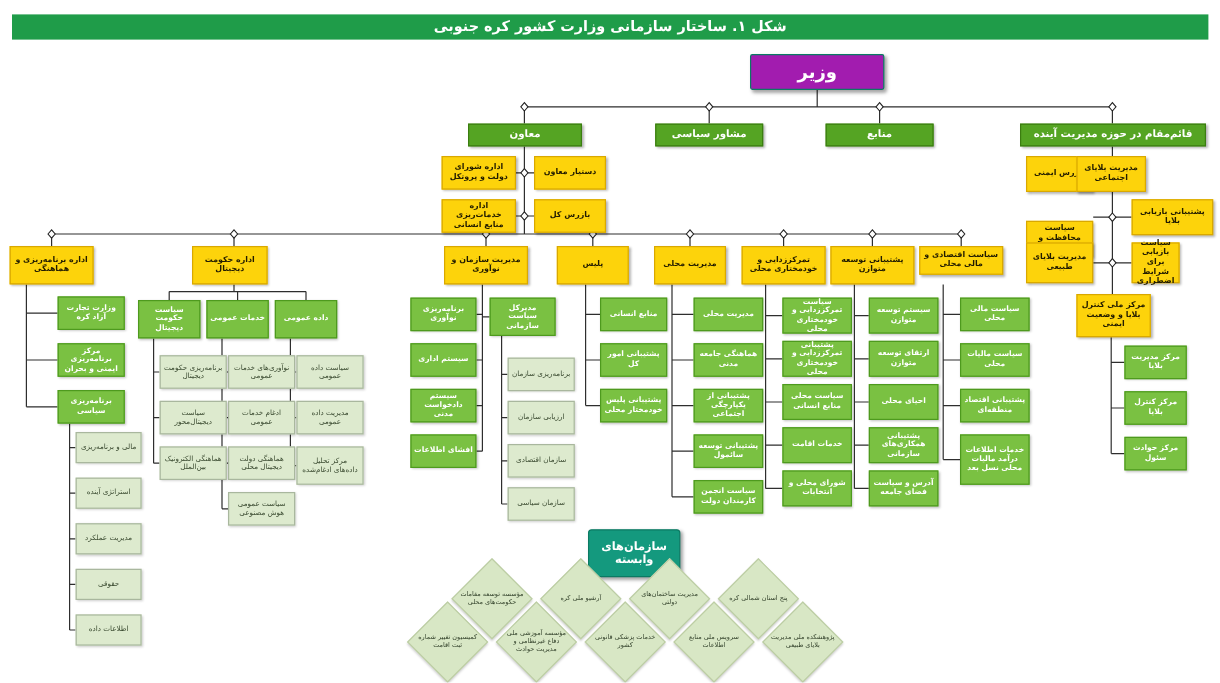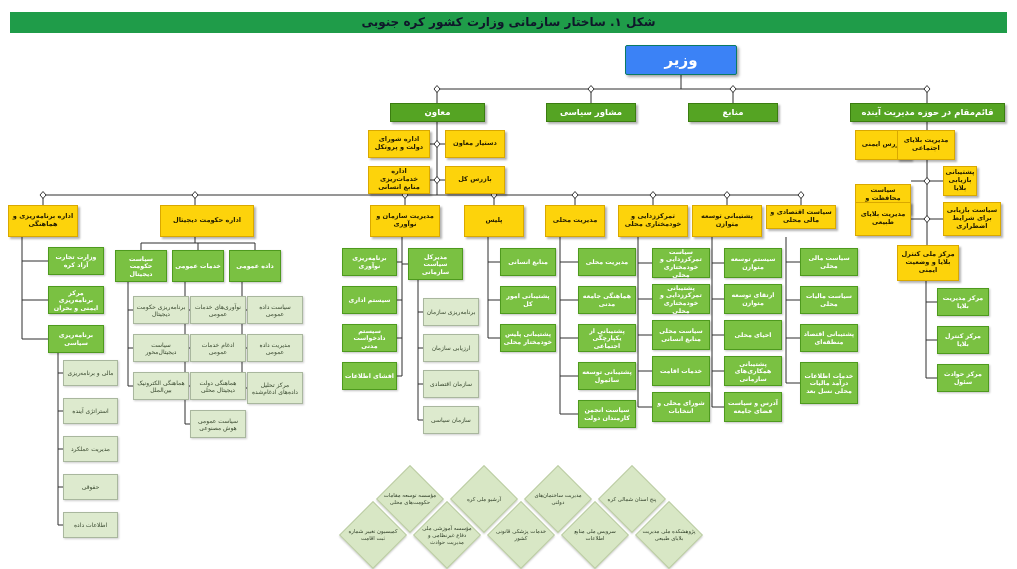--- a/index.html
+++ b/index.html
@@ -1,22 +1,22 @@
 <!DOCTYPE html>
 <html lang="fa"><head>
 <meta charset="utf-8">
 <style>
   html,body{margin:0;padding:0;background:#fff}
   .stage{position:relative;width:1017px;height:569px;background:#ffffff;overflow:hidden;
          font-family:"DejaVu Sans",sans-serif;direction:rtl}
   svg.wires{position:absolute;left:0;top:0;z-index:0}
   .bx{position:absolute;z-index:1;box-sizing:border-box;display:flex;align-items:center;justify-content:center;
       text-align:center;line-height:1.2;padding:1px 2px;border:1px solid transparent}
-  .ttl{background:#1F9C49;color:#0f172a;font-weight:bold;font-size:12px;border:none}
-  .min{background:#3b82f6;border-color:#0B7A63;color:#fff;font-weight:bold;font-size:15px;
+  .ttl{background:#1F9C49;color:#ffffff;font-weight:bold;font-size:12px;border:none}
+  .min{background:#a21caf;border-color:#0B7A63;color:#fff;font-weight:bold;font-size:15px;
        box-shadow:2px 2px 3px rgba(0,0,0,.35);border-radius:2px}
   .l2{background:#55A423;border-color:#3B7D10;color:#fff;font-weight:bold;font-size:8.5px;
       box-shadow:1.5px 1.5px 2px rgba(0,0,0,.3)}
   .y{background:#FDD30B;border-color:#D9A800;color:#221c00;font-weight:bold;font-size:6.6px;
      box-shadow:1.5px 1.5px 2px rgba(0,0,0,.3)}
   .g{background:#7AC142;border-color:#4E9A1E;color:#fff;font-weight:bold;font-size:6.3px;
      box-shadow:1px 1px 2px rgba(0,0,0,.25)}
   .lg{background:#DDEACE;border-color:#A9B79E;color:#3A4A30;font-size:6px;
       box-shadow:1px 1px 2px rgba(0,0,0,.2)}
   .teal{background:#14997E;border-color:#0B7A63;color:#fff;font-weight:bold;font-size:9.5px;
@@ -73,21 +73,21 @@
   <div class="bx l2" style="left:546px;top:103px;width:90px;height:19px">مشاور سیاسی</div>
   <div class="bx l2" style="left:688px;top:103px;width:90px;height:19px">منابع</div>
   <div class="bx l2" style="left:850px;top:103px;width:155px;height:19px">قائم‌مقام در حوزه مدیریت آینده</div>
 
   <div class="bx y" style="left:368px;top:130px;width:62px;height:28px">اداره شورای دولت و پروتکل</div>
   <div class="bx y" style="left:368px;top:166px;width:62px;height:28px">اداره خدمات‌ریزی منابع انسانی</div>
   <div class="bx y" style="left:445px;top:130px;width:60px;height:28px">دستیار معاون</div>
   <div class="bx y" style="left:445px;top:166px;width:60px;height:28px">بازرس کل</div>
 
   <div class="bx y" style="left:8px;top:205px;width:70px;height:32px">اداره برنامه‌ریزی و هماهنگی</div>
-  <div class="bx y" style="left:160px;top:205px;width:94px;height:32px">اداره حکومت دیجیتال</div>
+  <div class="bx y" style="left:160px;top:205px;width:63px;height:32px">اداره حکومت دیجیتال</div>
   <div class="bx y" style="left:370px;top:205px;width:70px;height:32px">مدیریت سازمان و نوآوری</div>
   <div class="bx y" style="left:464px;top:205px;width:60px;height:32px">پلیس</div>
   <div class="bx y" style="left:545px;top:205px;width:60px;height:32px">مدیریت محلی</div>
   <div class="bx y" style="left:618px;top:205px;width:70px;height:32px">تمرکززدایی و خودمختاری محلی</div>
   <div class="bx y" style="left:692px;top:205px;width:70px;height:32px">پشتیبانی توسعه متوازن</div>
   <div class="bx y" style="left:766px;top:205px;width:70px;height:24px">سیاست اقتصادی و مالی محلی</div>
 
   <div class="bx g" style="left:48px;top:247px;width:56px;height:28px">وزارت تجارت آزاد کره</div>
   <div class="bx g" style="left:48px;top:286px;width:56px;height:28px">مرکز برنامه‌ریزی ایمنی و بحران</div>
   <div class="bx g" style="left:48px;top:325px;width:56px;height:28px">برنامه‌ریزی سیاسی</div>
@@ -145,27 +145,28 @@
 
   <div class="bx g" style="left:800px;top:248px;width:58px;height:28px">سیاست مالی محلی</div>
   <div class="bx g" style="left:800px;top:286px;width:58px;height:28px">سیاست مالیات محلی</div>
   <div class="bx g" style="left:800px;top:324px;width:58px;height:28px">پشتیبانی اقتصاد منطقه‌ای</div>
   <div class="bx g" style="left:800px;top:362px;width:58px;height:42px">خدمات اطلاعات درآمد مالیات محلی نسل بعد</div>
 
   <div class="bx y" style="left:855px;top:130px;width:56px;height:30px">بازرس ایمنی</div>
   <div class="bx y" style="left:855px;top:184px;width:56px;height:30px">سیاست محافظت و ایمنی</div>
   <div class="bx y" style="left:855px;top:202px;width:56px;height:34px">مدیریت بلایای طبیعی</div>
   <div class="bx y" style="left:897px;top:130px;width:58px;height:30px">مدیریت بلایای اجتماعی</div>
-  <div class="bx y" style="left:943px;top:166px;width:34px;height:30px">پشتیبانی بازیابی بلایا</div>
-  <div class="bx y" style="left:943px;top:202px;width:58px;height:34px">سیاست بازیابی برای شرایط اضطراری</div>
+  <div class="bx y" style="left:943px;top:166px;width:68px;height:30px">پشتیبانی بازیابی بلایا</div>
+  <div class="bx y" style="left:943px;top:202px;width:40px;height:34px">سیاست بازیابی برای شرایط اضطراری</div>
   <div class="bx y" style="left:897px;top:245px;width:62px;height:36px">مرکز ملی کنترل بلایا و وضعیت ایمنی</div>
   <div class="bx g" style="left:937px;top:288px;width:52px;height:28px">مرکز مدیریت بلایا</div>
   <div class="bx g" style="left:937px;top:326px;width:52px;height:28px">مرکز کنترل بلایا</div>
   <div class="bx g" style="left:937px;top:364px;width:52px;height:28px">مرکز حوادث سئول</div>
 
+  <div class="bx teal" style="left:490px;top:441px;width:77px;height:40px">سازمان‌های وابسته</div>
   <div class="dmd" style="left:349px;top:511px">
       <span>کمیسیون تغییر شماره ثبت اقامت</span>
     </div>
   <div class="dmd" style="left:386px;top:475px">
       <span>مؤسسه توسعه مقامات حکومت‌های محلی</span>
     </div>
   <div class="dmd" style="left:423px;top:511px">
       <span>مؤسسه آموزشی ملی دفاع غیرنظامی و مدیریت حوادث</span>
     </div>
   <div class="dmd" style="left:460px;top:475px">

